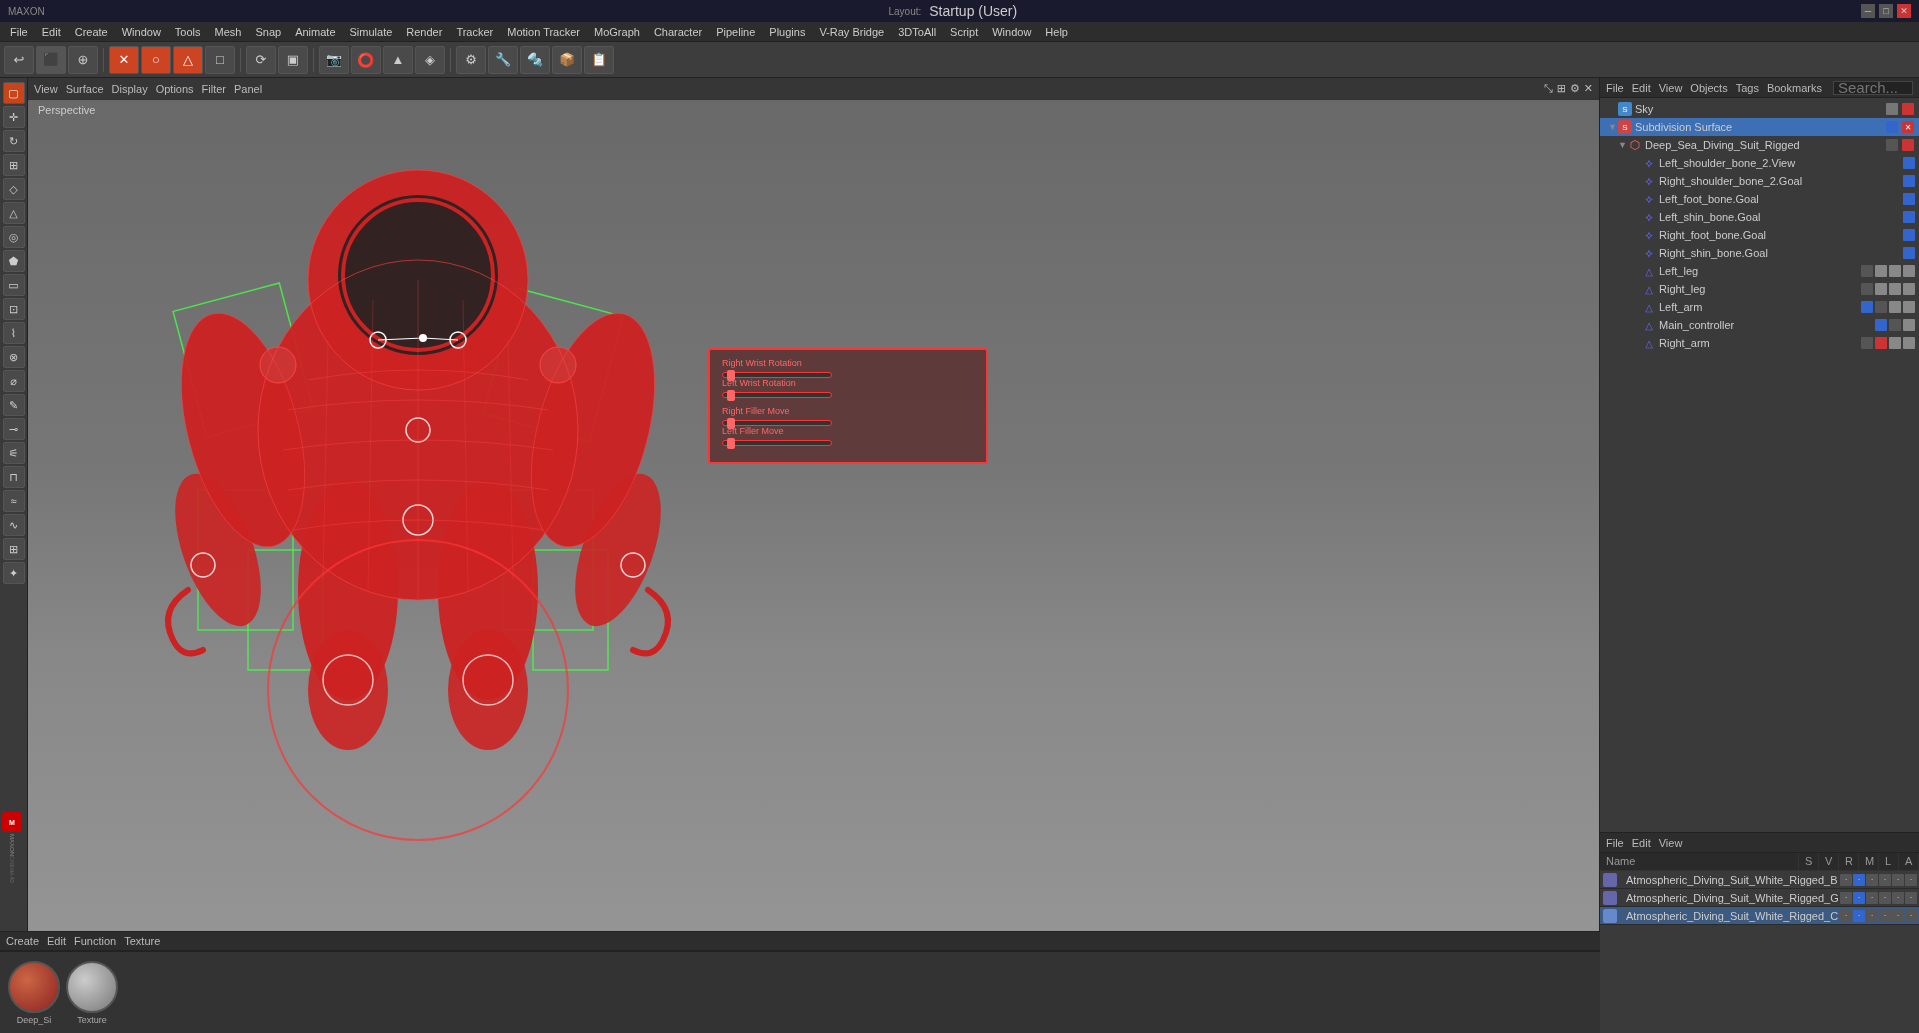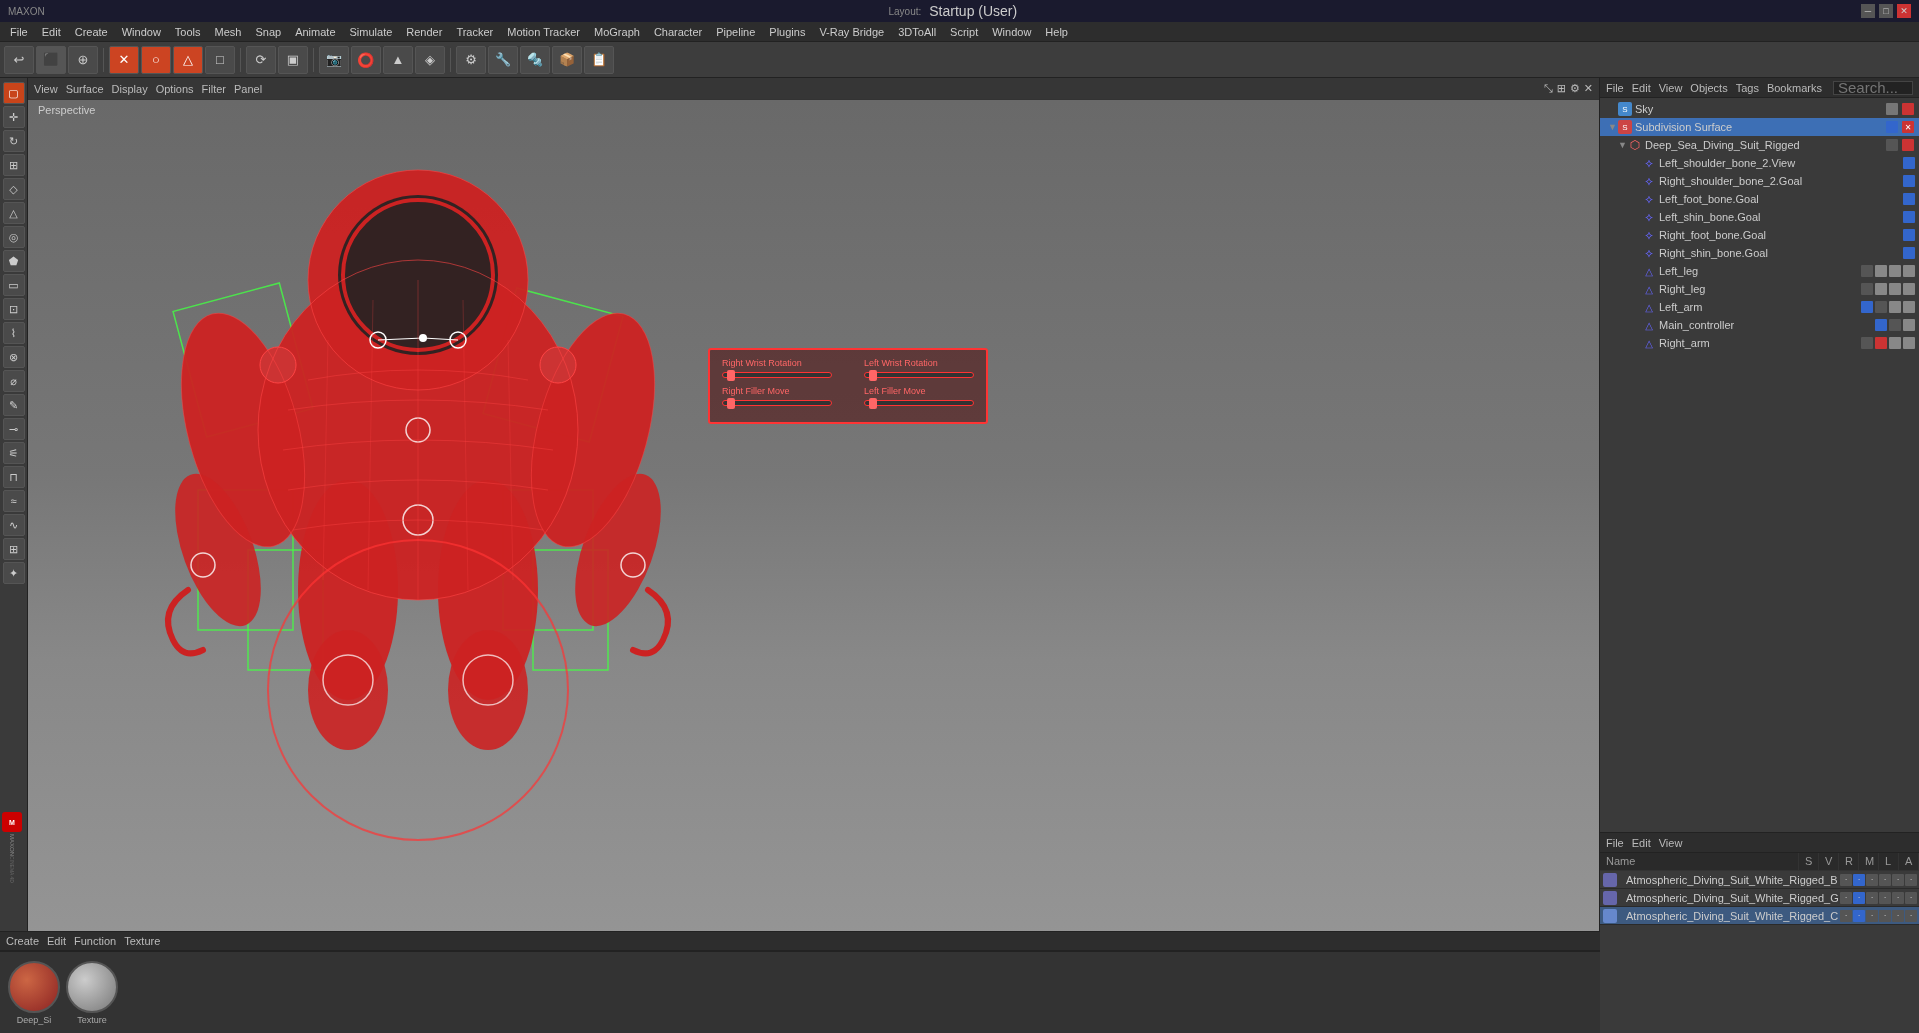--- a/index.html
+++ b/index.html
@@ -160,20 +160,21 @@
       border: 2px solid #ff3333;
       background: rgba(80,20,20,0.6);
       padding: 8px 12px;
       border-radius: 3px;
       width: 280px;
     }
     .ctrl-row {
       display: flex;
       justify-content: space-between;
       margin-bottom: 8px;
+      flex-direction: column;
     }
     .ctrl-item { display: flex; flex-direction: column; gap: 4px; }
     .ctrl-label { font-size: 9px; color: #ff6666; }
     .ctrl-slider {
       width: 110px; height: 6px;
       background: #333;
       border: 1px solid #ff3333;
       border-radius: 3px;
       position: relative;
     }

